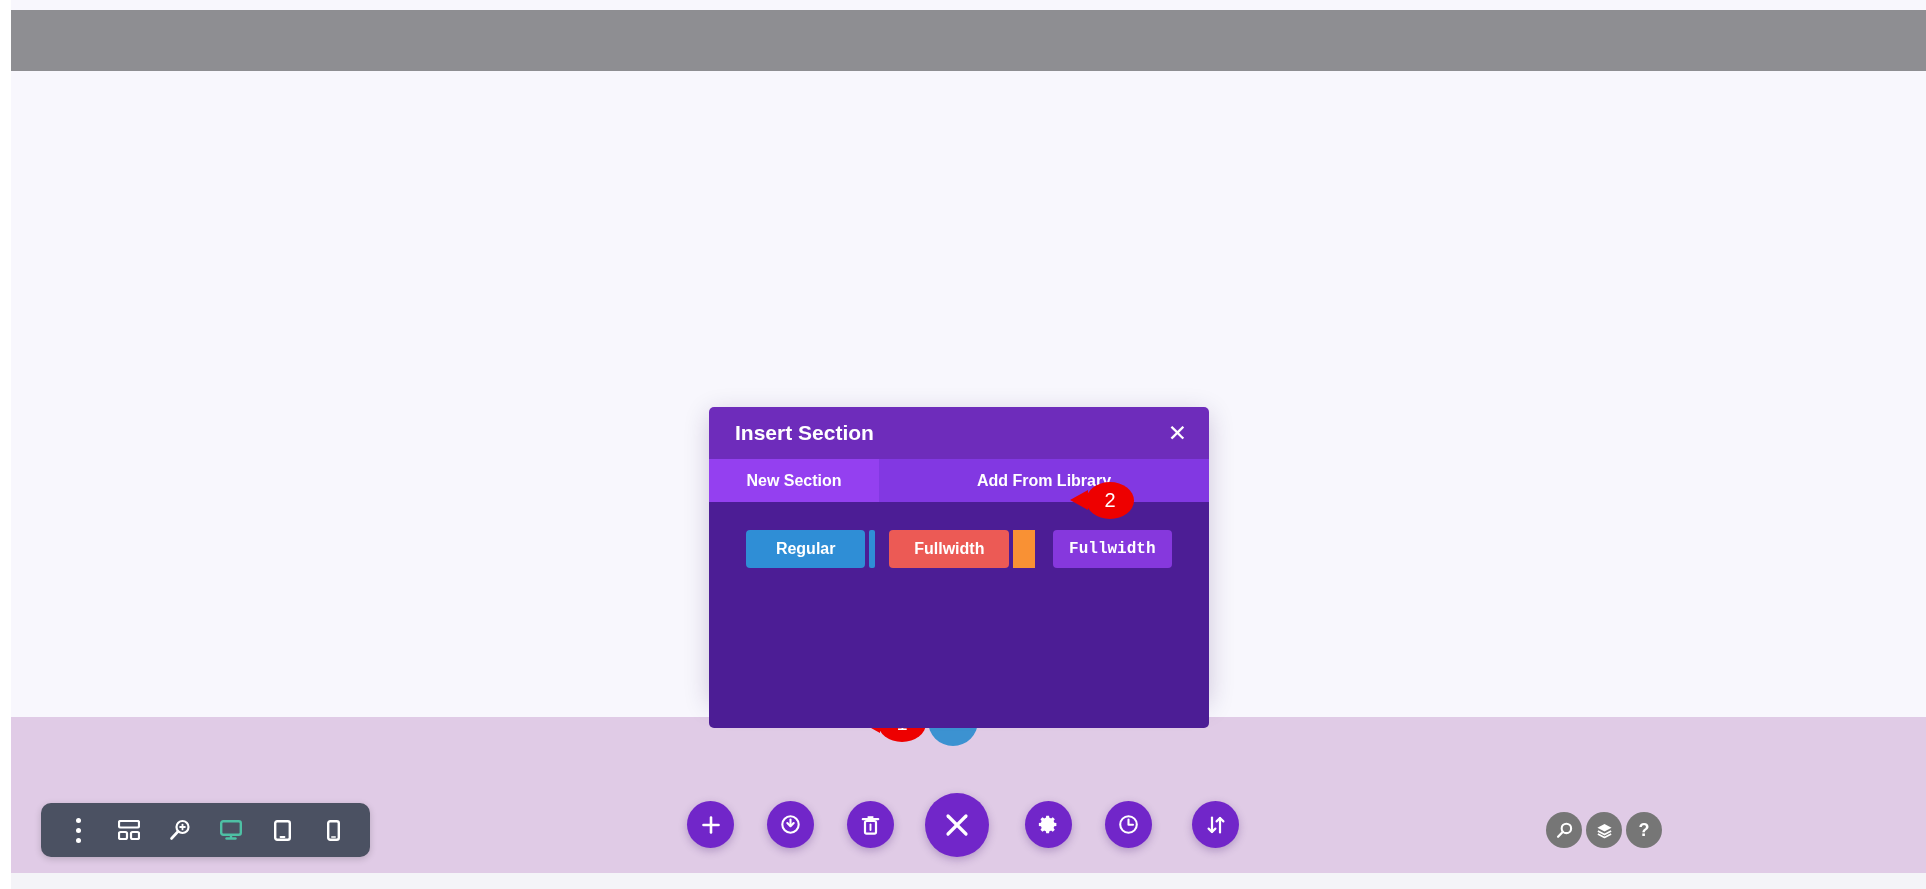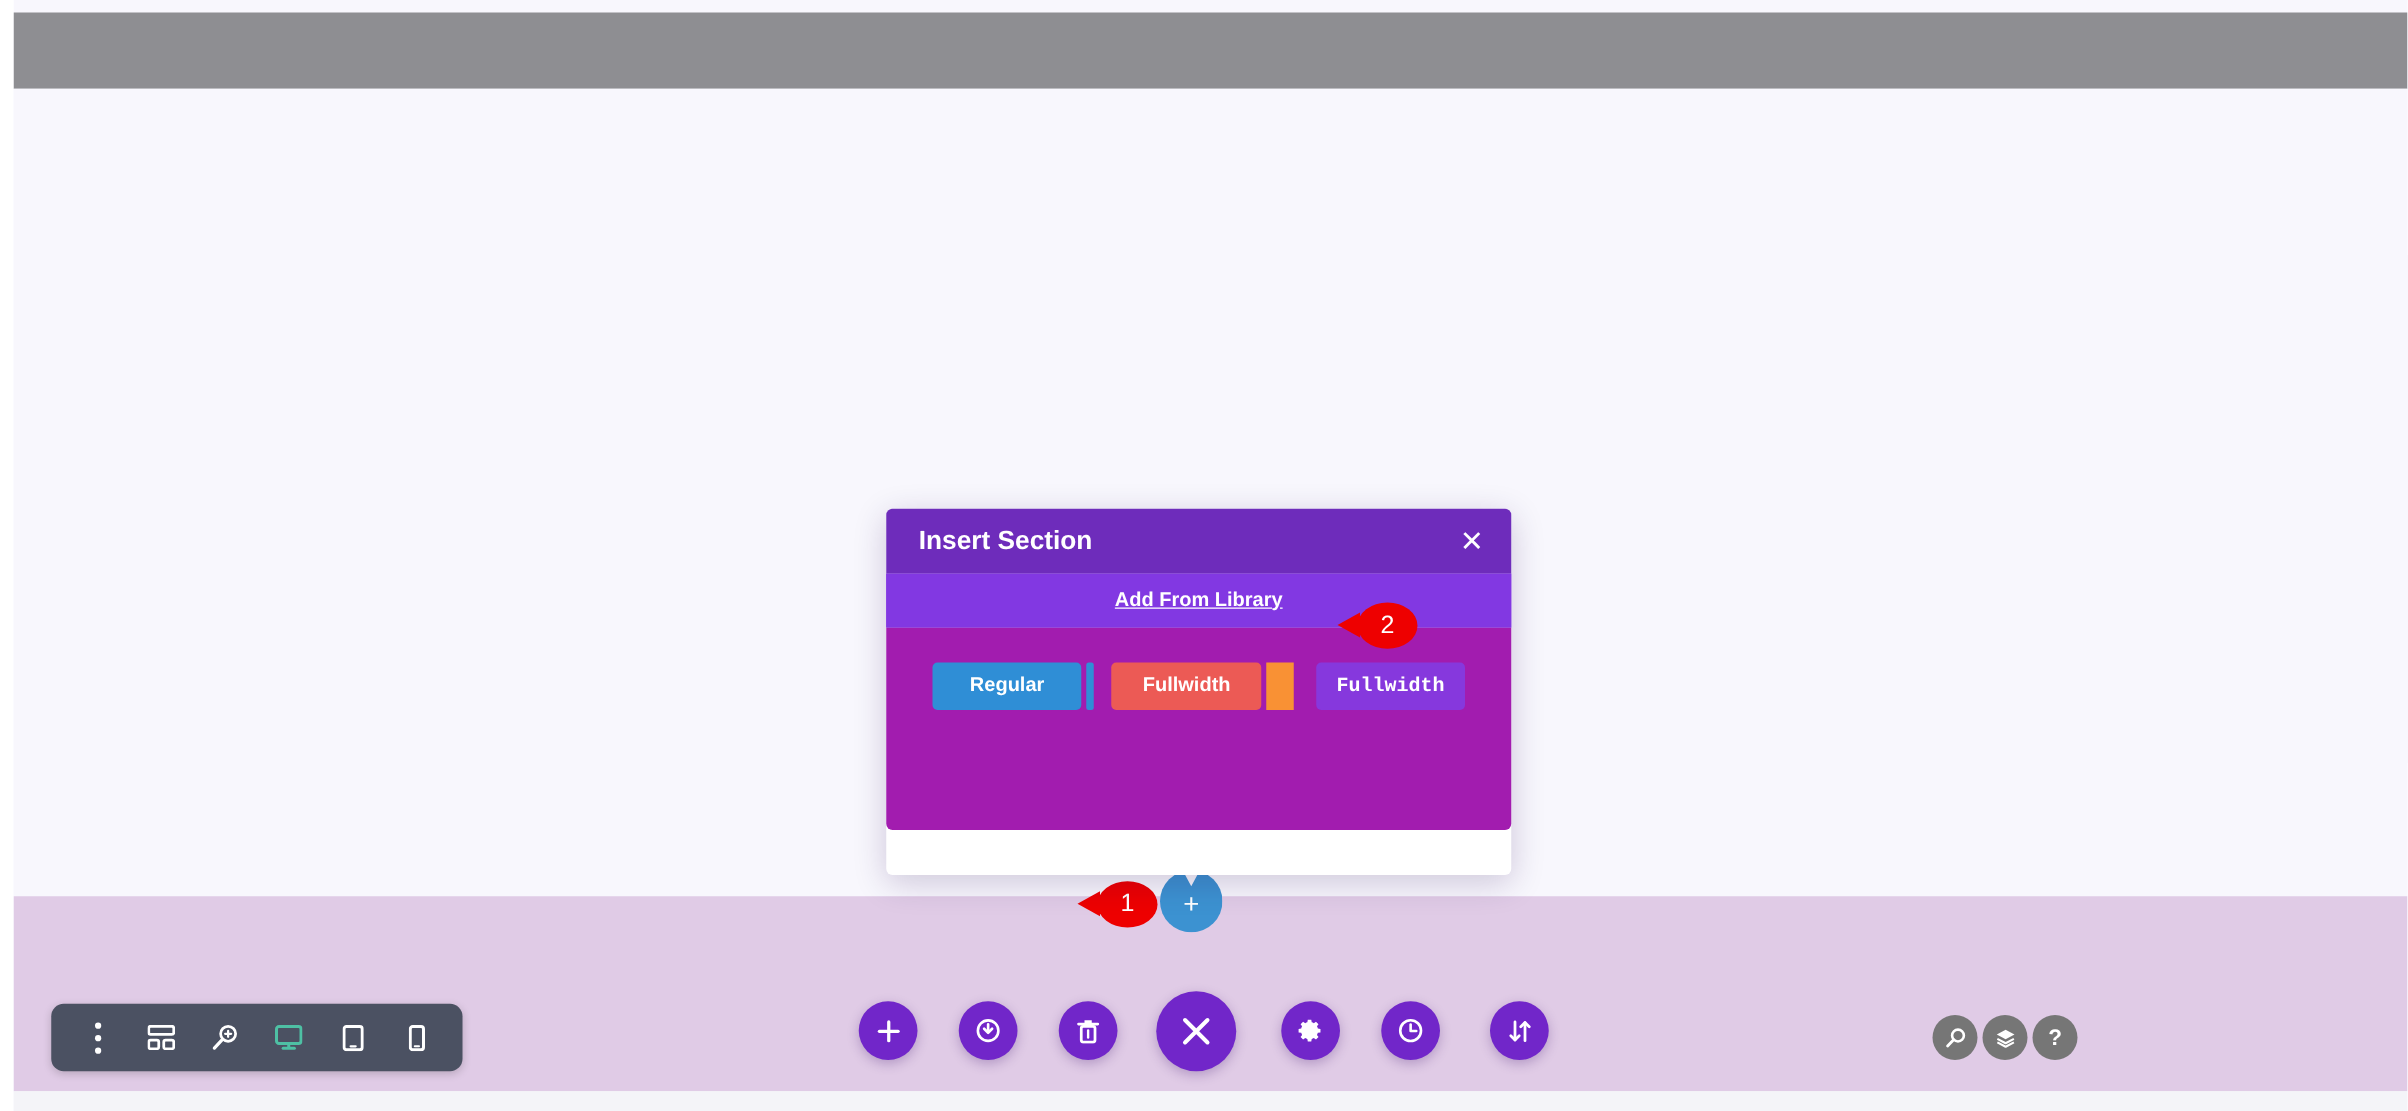--- a/index.html
+++ b/index.html
@@ -153,24 +153,24 @@
   }
   .modal-title { color: #fff; font-size: 21px; font-weight: bold; }
   .modal-close { color: #fff; font-size: 23px; line-height: 1; cursor: pointer; }
   .modal-tabs { height: 43px; display: flex; background: #8238e2; }
   .tab {
     display: flex; align-items: center; justify-content: center;
     color: #fff; font-size: 16px; font-weight: bold;
     position: relative;
   }
   .tab-new { width: 170px; background: #9440f0; }
-  .tab-lib { flex: 1; background: #8238e2; text-decoration: underline; }
+  .tab-lib { flex: 1; background: #8238e2; }
   .modal-body {
-    background: #a21caf; padding: 28px 37px 0 37px;
-    border-radius: 0 0 5px 5px; height: 162px;
+    background: #4c1d95; padding: 28px 37px 0 37px;
+    border-radius: 0 0 5px 5px; height: 226px;
   }
   .seg-row { display: flex; align-items: stretch; height: 38px; }
   .seg {
     color: #fff; font-size: 16px; font-weight: bold;
     display: flex; align-items: center; justify-content: center;
     border-radius: 4px;
   }
   .seg-regular   { width: 124px; background: #2f8ed6; }
   .seg-divider   { width: 6px; background: #2f8ed6; margin-left: 4px; border-radius: 2px; }
   .seg-specialty { width: 125px; background: #ec5a55; margin-left: 14px; }
@@ -327,20 +327,21 @@
   </div>
   <div class="pin pin-1">1</div>
 
   <div class="modal">
     <div class="modal-head">
       <div class="modal-title">Insert Section</div>
       <div class="modal-close">✕</div>
     </div>
 
     <div class="modal-tabs">
+      <div class="tab tab-new">New Section</div>
       <div class="tab tab-lib">Add From Library</div>
     </div>
 
     <div class="modal-body">
       <div class="seg-row">
         <div class="seg seg-regular">Regular</div>
         <div class="seg-divider"></div>
         <div class="seg seg-specialty">Fullwidth</div>
         <div class="seg-orange"></div>
         <div class="seg seg-fullwidth">Fullwidth</div>

